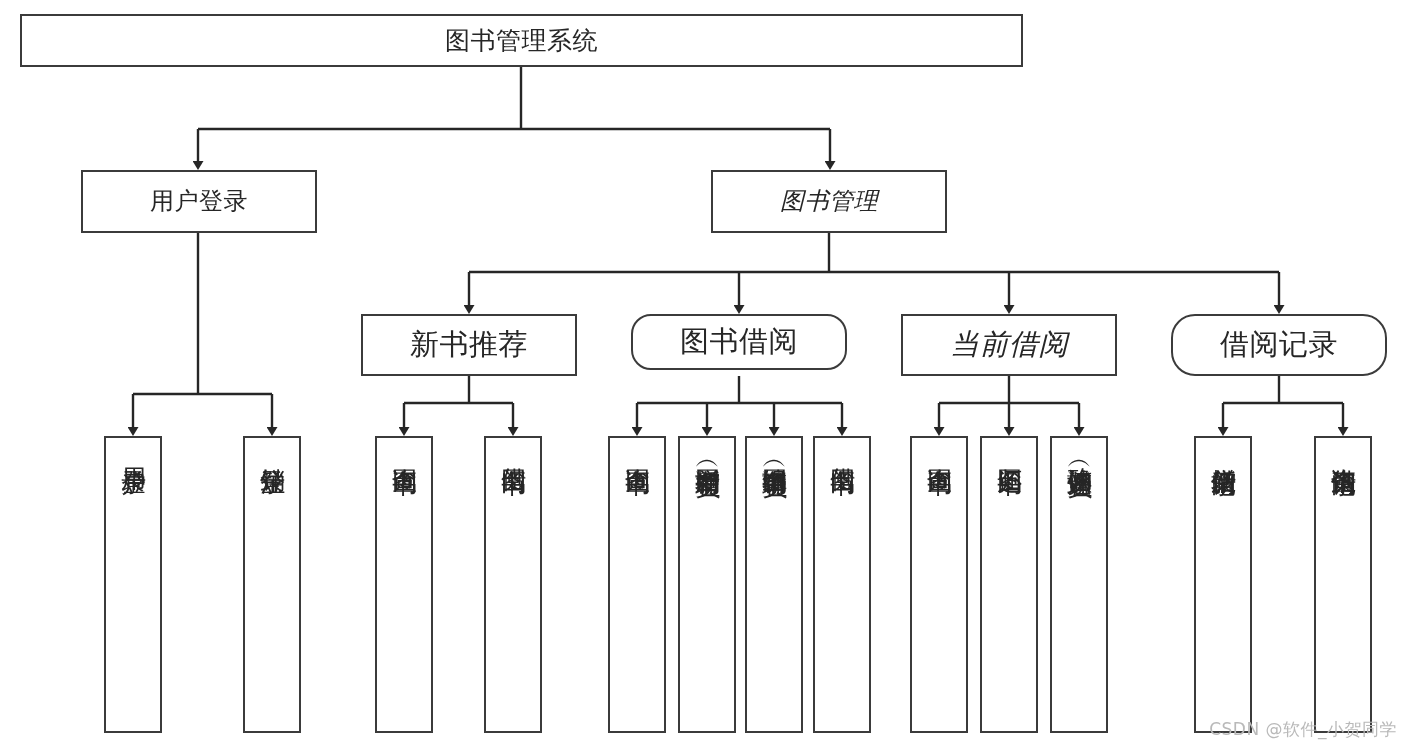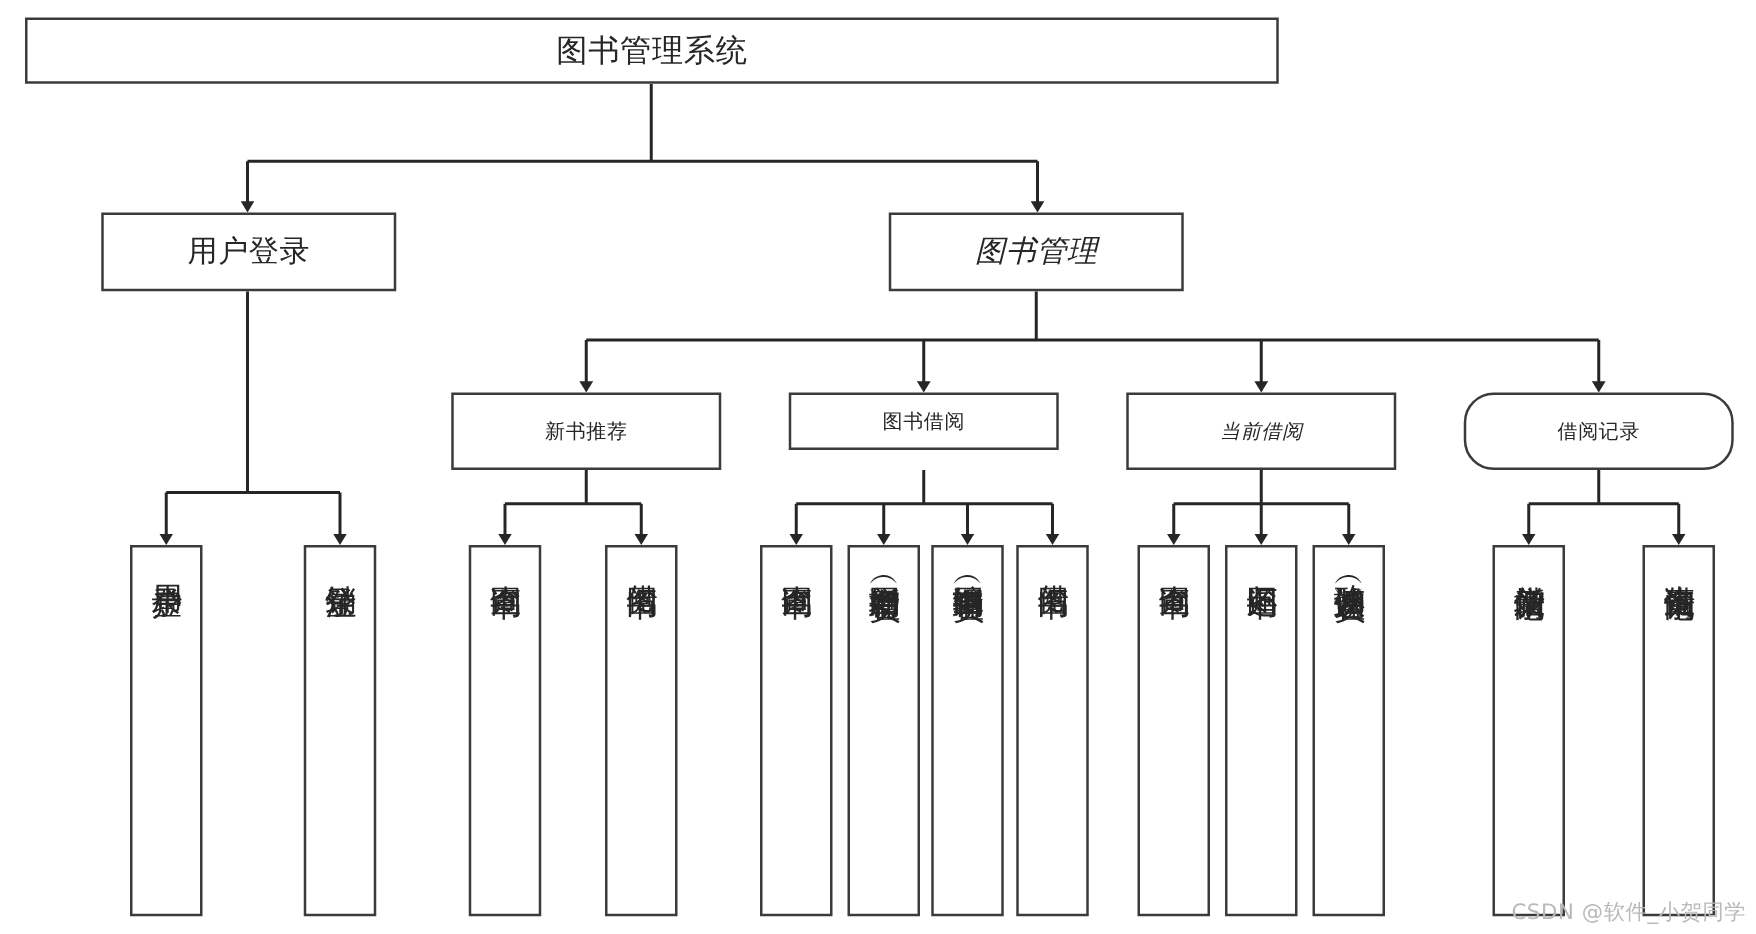--- a/index.html
+++ b/index.html
@@ -36,21 +36,21 @@
     color: #262626;
   }
   .node .label {
     display: block;
     text-align: center;
     line-height: 1.08;
     letter-spacing: 0.5px;
   }
   .node-root .label   { font-size: 25px; }
   .node-l2 .label     { font-size: 24px; }
-  .node-l3 .label     { font-size: 16px; text-align: center; }
+  .node-l3 .label     { font-size: 29px; text-align: center; }
 
   
   .node-leaf {
     padding: 10px 0;
     align-items: flex-start;
     justify-content: center;
   }
   .node-leaf .label {
     font-size: 25px;
     line-height: 1.06;
@@ -133,21 +133,21 @@
   <div class="node node-l2" style="left:81px; top:170px; width:236px; height:63px;">
     <span class="label">用户登录</span>
   </div>
   <div class="node node-l2" style="left:711px; top:170px; width:236px; height:63px;font-style:italic;">
     <span class="label">图书管理</span>
   </div>
 
   <div class="node node-l3" style="left:361px; top:314px; width:216px; height:62px;">
     <span class="label">新书推荐</span>
   </div>
-  <div class="node node-l3" style="left:631px; top:314px; width:216px; height:46px;">
+  <div class="node node-l3" style="left:631px; top:314px; width:216px; height:56px;border-radius:20px;">
     <span class="label">图书借阅</span>
   </div>
   <div class="node node-l3" style="left:901px; top:314px; width:216px; height:62px;font-style:italic;">
     <span class="label">当前借阅</span>
   </div>
   <div class="node node-l3" style="left:1171px; top:314px; width:216px; height:62px;border-radius:24px;">
     <span class="label">借阅记录</span>
   </div>
 
   <div class="node node-leaf" style="left:104px; top:436px; width:58px; height:297px;">

